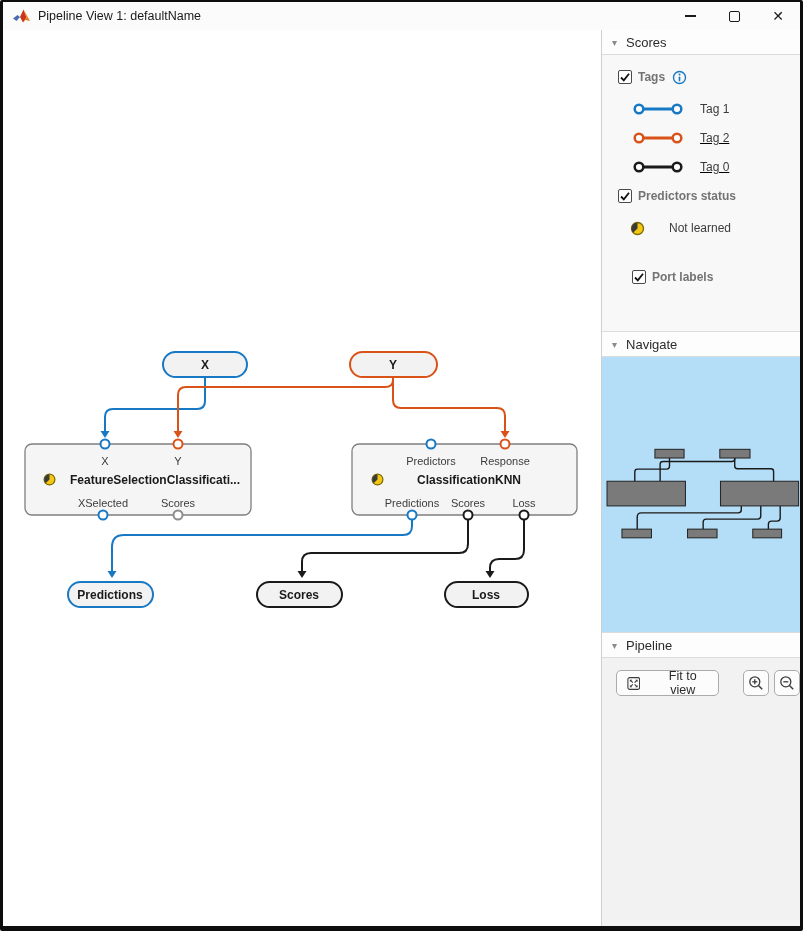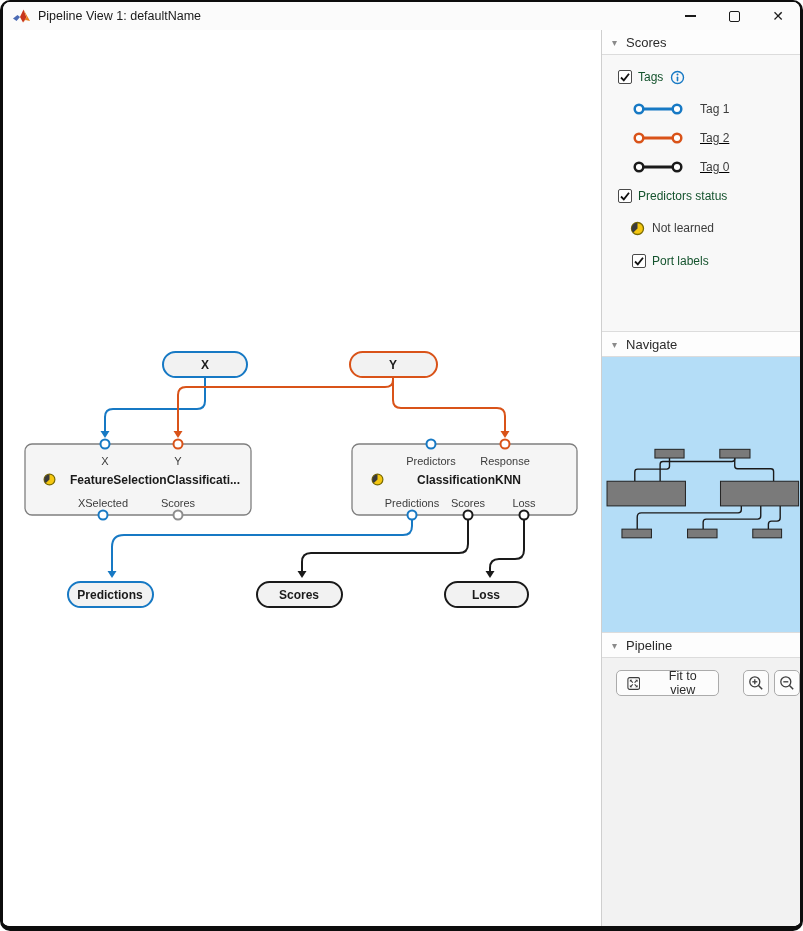--- a/index.html
+++ b/index.html
@@ -1,18 +1,18 @@
 <!DOCTYPE html>
 <html><head>
 <meta charset="utf-8">
 <style>
   html,body{margin:0;padding:0;background:#fff;}
   body{width:803px;height:931px;font-family:"Liberation Sans",sans-serif;-webkit-font-smoothing:antialiased;}
   .window{position:relative;width:803px;height:931px;box-sizing:border-box;
-          border:solid #0d0d0d;border-width:2px 3px 5px 3px;border-radius:10px;
+          border:solid #0d0d0d;border-width:2px 3px 5px 3px;border-radius:2px;
           background:#fff;overflow:hidden;display:flex;flex-direction:column;}
   
   .titlebar{height:28px;background:#fbfbfb;display:flex;align-items:center;flex:0 0 auto;}
   .titlebar .logo{margin-left:10px;display:flex;align-items:center;}
   .titlebar .title{margin-left:8px;font-size:12.5px;color:#1a1a1a;}
   .titlebar .spacer{flex:1;}
   .winbtn{width:44px;height:28px;display:flex;align-items:center;justify-content:center;cursor:default;}
   .min-glyph{width:11px;height:1.5px;background:#1a1a1a;}
   .max-glyph{width:9px;height:9px;border:1.4px solid #1a1a1a;border-radius:2px;}
   .close-glyph{font-size:14px;color:#1a1a1a;line-height:1;}
@@ -24,31 +24,31 @@
   .sidebar{width:198px;flex:0 0 auto;background:#f6f6f6;border-left:1px solid #cfcfcf;
            display:flex;flex-direction:column;}
   .sec-header{height:24px;background:#fdfdfd;border-bottom:1px solid #dcdcdc;
               display:flex;align-items:center;font-size:13px;color:#2b2b2b;flex:0 0 auto;}
   .sec-header.not-first{border-top:1px solid #dcdcdc;}
   .sec-arrow{color:#8a8a8a;font-size:10px;margin:0 9px 0 10px;}
   .legend-content{height:276px;flex:0 0 auto;background:#f8f8f8;padding-left:16px;box-sizing:border-box;}
   .chk-row{display:flex;align-items:center;height:18px;}
   .chk-row.tags-row{margin-top:13px;}
   .chk-row.learnable-row{margin-top:11px;}
-  .chk-row.portlabels-row{margin-top:15px;padding-left:14px;}
+  .chk-row.portlabels-row{margin-top:31px;padding-left:14px;}
   .checkbox{width:14px;height:14px;box-sizing:border-box;border:1.5px solid #4a4a4a;border-radius:2px;
             background:#fff;display:flex;align-items:center;justify-content:center;flex:0 0 auto;}
-  .chk-label{font-weight:normal;font-size:12px;color:#14532d;margin-left:6px;}
+  .chk-label{font-weight:bold;font-size:12px;color:#737373;margin-left:6px;}
   .info{margin-left:7px;display:flex;align-items:center;}
   .tag-row{display:flex;align-items:center;height:18px;margin-left:12px;}
   .tag-row.first{margin-top:14px;}
   .tag-row.next{margin-top:11px;text-decoration:underline;}
   .tag-label{font-size:12px;color:#3c3c3c;margin-left:14px;}
   .notlearned-row{display:flex;align-items:center;height:18px;margin-left:12px;margin-top:14px;}
-  .nl-label{font-size:12px;color:#3c3c3c;margin-left:7px;}
+  .nl-label{font-size:12px;color:#3c3c3c;margin-left:24px;}
   .minimap{height:275px;flex:0 0 auto;background:#b4ddf7;}
   .nav-content{flex:1;background:#f2f2f2;padding:12px 0 0 14px;display:flex;align-items:flex-start;}
   .fit-btn{display:flex;align-items:center;gap:17px;background:#fcfcfc;border:1px solid #ababab;
            border-radius:5px;height:26px;padding:0 10px;font-size:12.5px;color:#2b2b2b;cursor:default;}
   .zoom-btns{margin-left:24px;display:flex;gap:5px;}
   .zoom-btn{width:26px;height:26px;box-sizing:border-box;background:#fcfcfc;border:1px solid #ababab;
             border-radius:5px;display:flex;align-items:center;justify-content:center;cursor:default;}
   
   text{font-family:"Liberation Sans",sans-serif;}
   .port-label{font-size:11px;fill:#3c3c3c;}

